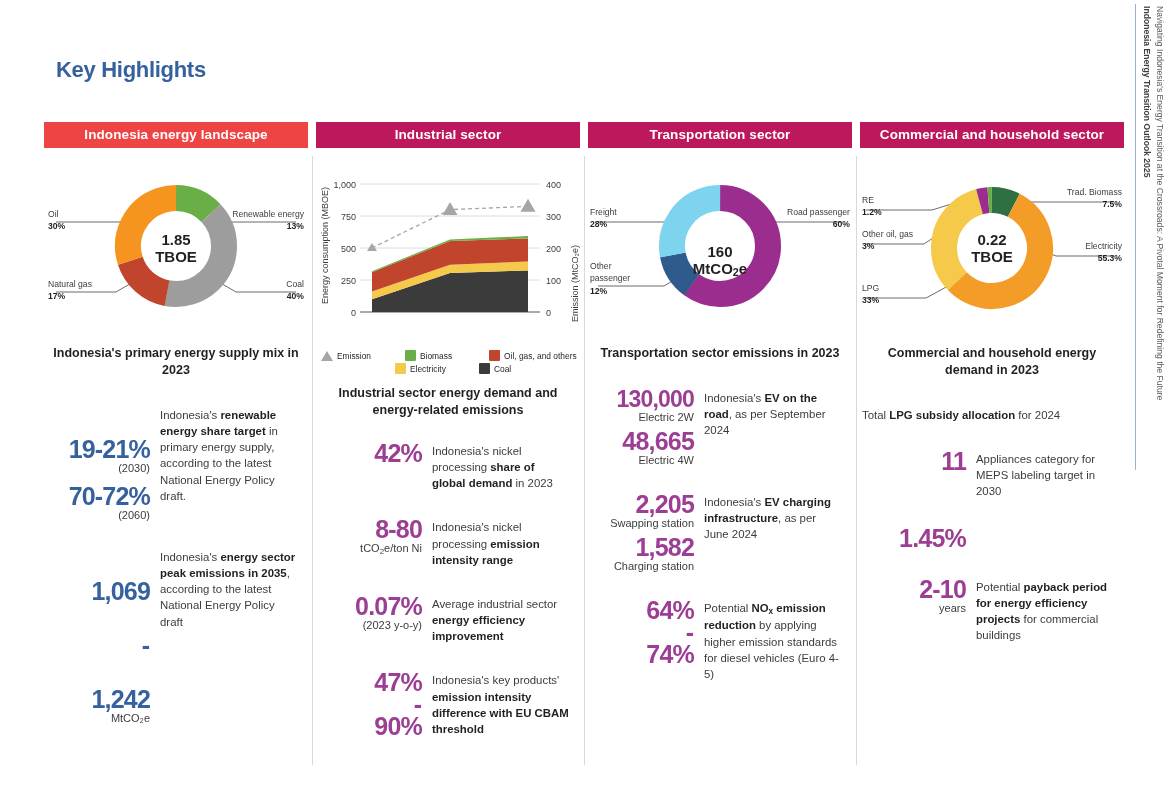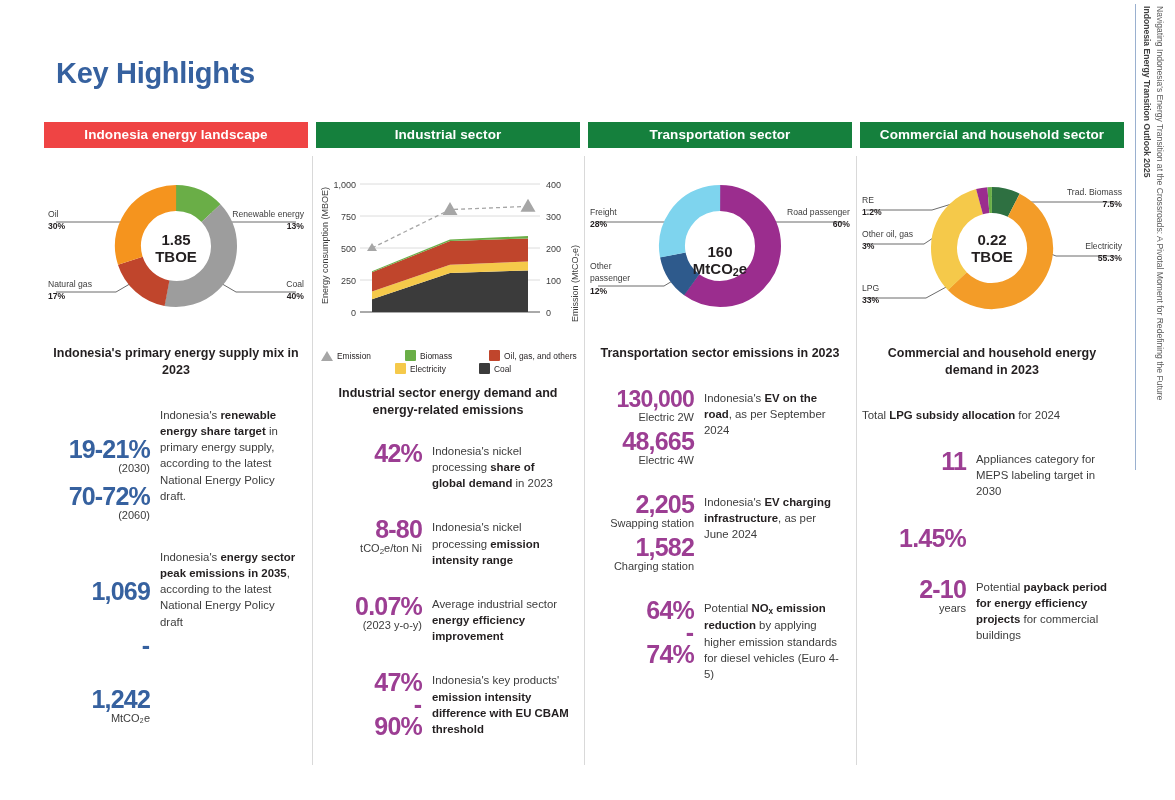--- a/index.html
+++ b/index.html
@@ -8,21 +8,21 @@
     background: #ffffff;
     font-family: "Liberation Sans", sans-serif;
     color: #231f20;
     overflow: hidden;
   }
   .page { position: relative; width: 1175px; height: 800px; }
 
   
   .page-title {
     position: absolute; left: 56px; top: 57px;
-    font-size: 29px; font-weight: bold; letter-spacing: -0.3px;
+    font-size: 22px; font-weight: bold; letter-spacing: -0.3px;
     color: #36619F;
   }
 
   
   .columns {
     position: absolute; left: 40px; top: 122px;
     width: 1088px; height: 655px;
     display: flex;
   }
   .col {
@@ -34,21 +34,21 @@
   .col + .col::before {
     content: ""; position: absolute; left: 0; top: 34px; bottom: 12px;
     width: 1px; background: #d9d9d9;
   }
   .col-header {
     height: 26px; line-height: 26px; text-align: center;
     color: #ffffff; font-size: 13.5px; font-weight: bold;
     letter-spacing: 0.1px;
   }
   .hdr-blue   { background: #ef4444; }
-  .hdr-purple { background: #15803d; }
+  .hdr-purple { background: #be185d; }
 
   .col-body { padding-top: 8px; flex: 1; }
 
   
   .fig-caption {
     text-align: center; font-size: 12.5px; font-weight: bold;
     line-height: 1.35; color: #231f20;
     padding: 0 8px; margin-top: 6px;
   }
 

